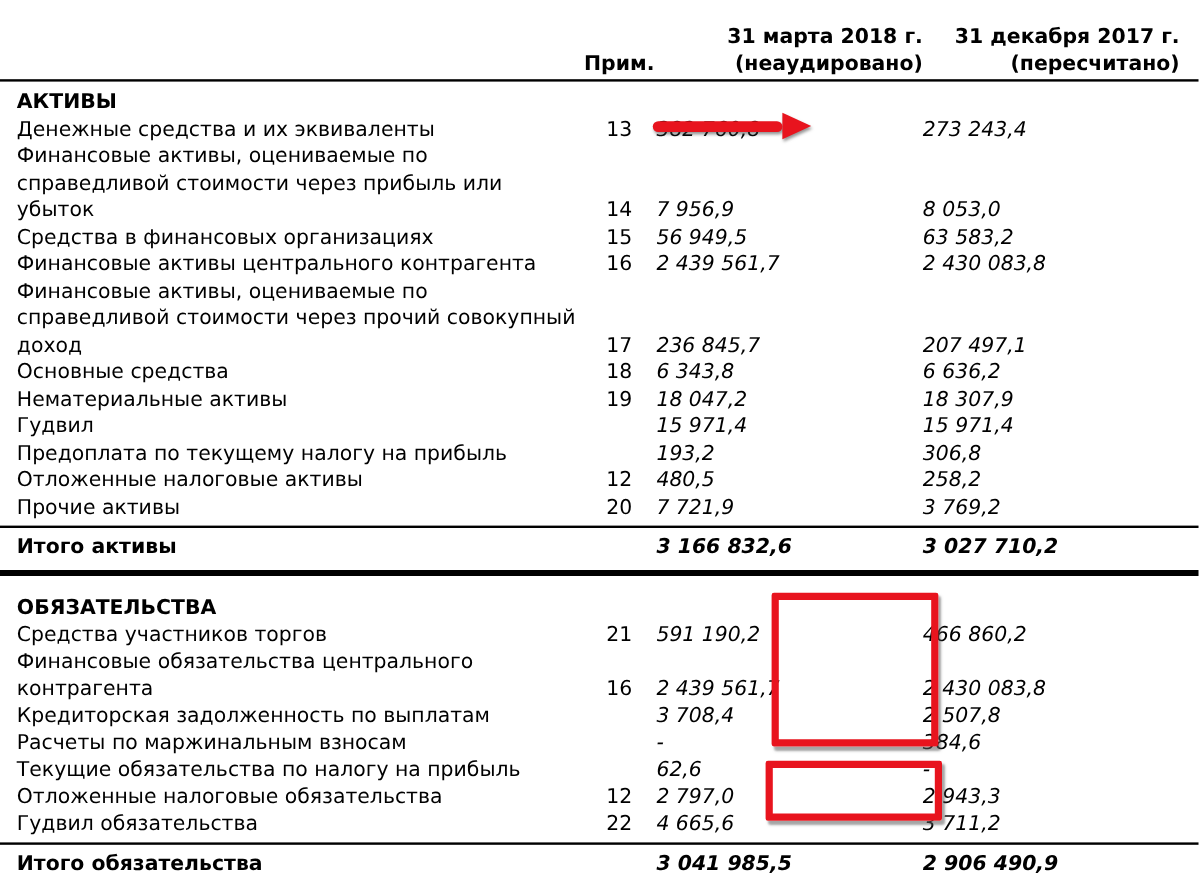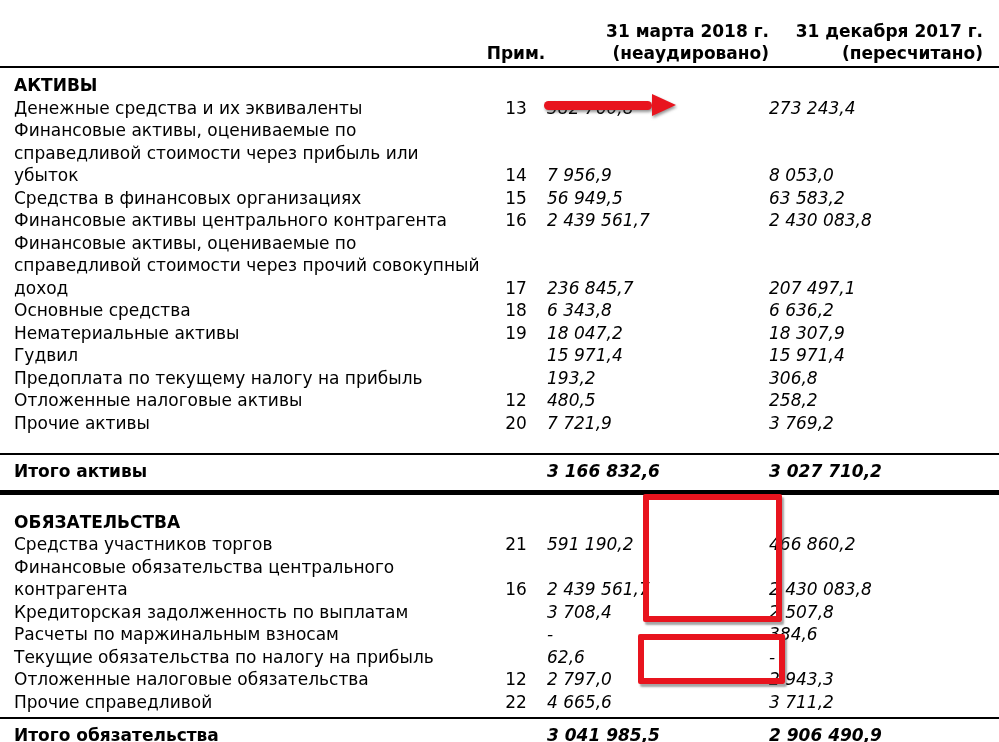--- a/index.html
+++ b/index.html
@@ -27,21 +27,21 @@
   .hline { height:2px; background:#000; width:999px; }
   .thickbar { height:5px; background:#000; width:999px; }
   
   .section { padding-top:6px; }
   .section-title { font-weight:bold; line-height:22.5px; }
   .row { line-height:22.5px; }
   .cell.label { text-align:left; }
   .cell.note { text-align:center; }
   .cell.num { text-align:left; white-space:nowrap;font-style:italic; }
   .total-row { font-weight:bold; padding-top:5px; padding-bottom:7px; line-height:22.5px; }
-  #total-assets-block { margin-top:19px; }
+  #total-assets-block { margin-top:4px; }
   #section-liabilities { padding-top:16px; }
   #total-liabilities-block { margin-top:4px; }
   
   .annot { position:absolute; pointer-events:none; }
   #red-arrow {
     left:544px; top:94px; width:132px; height:22px;
     display:flex; align-items:center;
     filter:drop-shadow(1px 2px 1.5px rgba(60,60,60,0.55));
   }
   #red-arrow .shaft {
@@ -237,21 +237,21 @@
       <div class="grid row">
         <div class="cell label">
           <div>Отложенные налоговые обязательства</div>
         </div>
         <div class="cell note">12</div>
         <div class="cell num">2 797,0</div>
         <div class="cell num">2 943,3</div>
       </div>
       <div class="grid row">
         <div class="cell label">
-          <div>Прочие справедливой</div>
+          <div>Гудвил обязательства</div>
         </div>
         <div class="cell note">22</div>
         <div class="cell num">4 665,6</div>
         <div class="cell num">3 711,2</div>
       </div>
     </div>
 
   <div id="total-liabilities-block">
     <div class="hline"></div>
     <div class="grid pad total-row">

